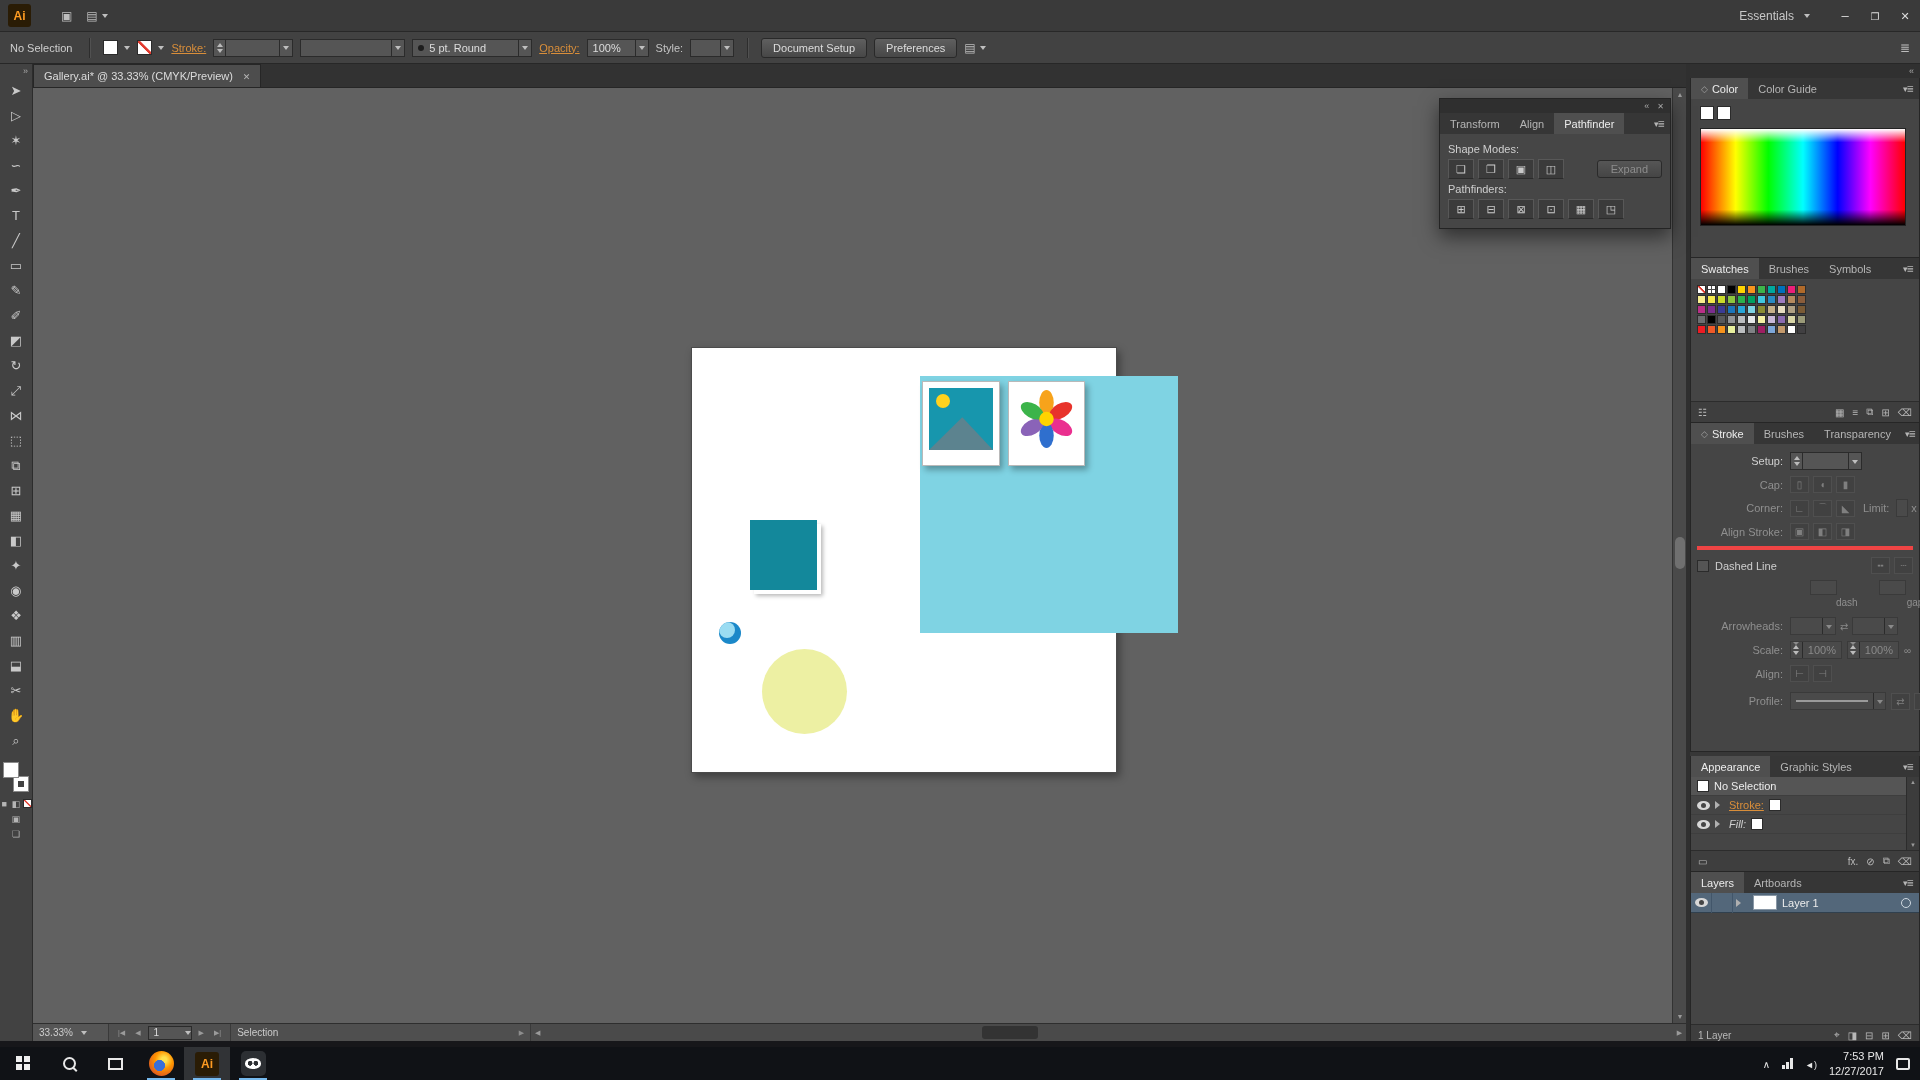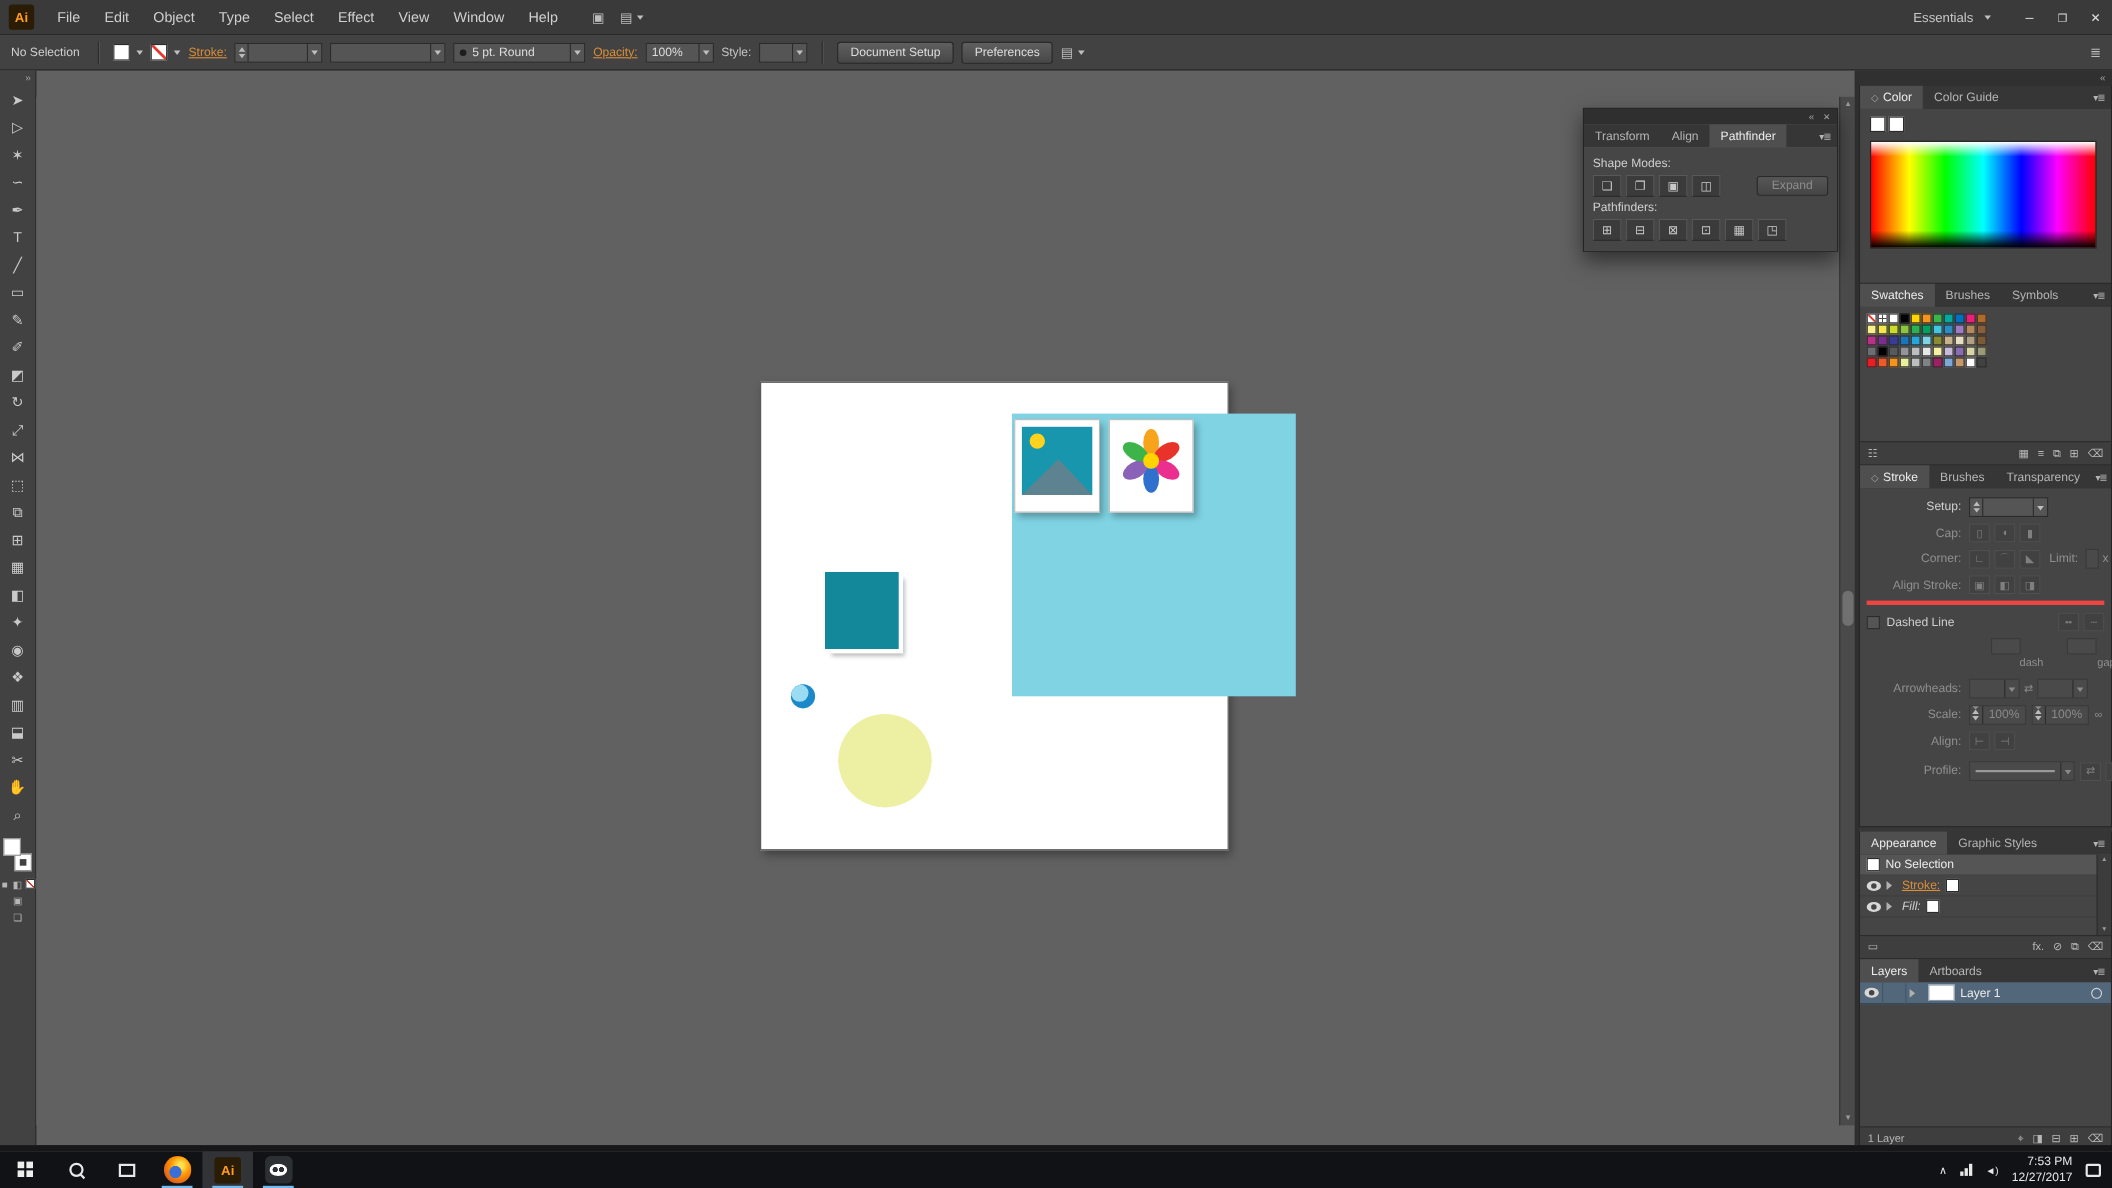--- a/index.html
+++ b/index.html
@@ -211,31 +211,20 @@
   .ac-ic { width:14px; height:12px; border:2px solid #e8e8e8; border-radius:2px; }
   .g { pointer-events:none; }
 </style>
 </head>
 <body>
 
 <div class="screen">
 
   <div class="menubar">
     <div class="app-badge">Ai</div>
-    <div class="menus">
-        <div class="menu-item">File</div>
-        <div class="menu-item">Edit</div>
-        <div class="menu-item">Object</div>
-        <div class="menu-item">Type</div>
-        <div class="menu-item">Select</div>
-        <div class="menu-item">Effect</div>
-        <div class="menu-item">View</div>
-        <div class="menu-item">Window</div>
-        <div class="menu-item">Help</div>
-      </div>
     <div class="mb-util">
       <span class="mb-icon ic-arrange"></span>
       <span class="mb-icon">
           <span class="mb-icon ic-layout"></span>
           <span class="car"></span>
         </span>
     </div>
     <div class="mb-spacer"></div>
     <div class="workspace">
       <span>Essentials</span>
@@ -305,20 +294,26 @@
     <button class="btn">Document Setup</button>
     <button class="btn">Preferences</button>
     <span class="mb-icon">
         <span class="mb-icon ic-align"></span>
         <span class="car"></span>
       </span>
     <div class="cb-spacer"></div>
     <span class="mb-icon ic-menu"></span>
   </div>
 
+  <div class="tabbar">
+    <div class="doc-tab">
+      <span>Gallery.ai* @ 33.33% (CMYK/Preview)</span>
+      <span class="tab-close"></span>
+    </div>
+  </div>
 
   <div class="toolbar">
     <div class="tb-collapse"></div>
     <div class="tools-col">
         <div class="tool">
           <span class="g">➤</span>
         </div>
         <div class="tool">
           <span class="g">▷</span>
         </div>
@@ -504,20 +499,44 @@
           <div class="sq-btn">
             <span class="g">▦</span>
           </div>
           <div class="sq-btn">
             <span class="g">◳</span>
           </div>
         </div>
     </div>
   </div>
 
+  <div class="statusbar">
+    <div class="sb-seg zoomseg">
+      <span>33.33%</span>
+      <span class="car"></span>
+    </div>
+    <div class="sb-seg">
+      <span class="nav-b first"></span>
+      <span class="nav-b prev"></span>
+      <div class="combo ab">
+        <span class="val fl">1</span>
+        <span class="car"></span>
+      </div>
+      <span class="nav-b next"></span>
+      <span class="nav-b last"></span>
+    </div>
+    <div class="sb-seg selwide">
+      <span>Selection</span>
+    </div>
+    <div class="hscroll">
+      <span class="hs-btn l"></span>
+      <div class="hs-thumb"></div>
+      <span class="hs-btn r"></span>
+    </div>
+  </div>
 
   <div class="dock-divider"></div>
   <div class="dock">
     <div class="dock-strip"></div>
 
     <div class="pgroup">
       <div class="ptabs">
         <div class="ptab active">
             <span class="diam">◇</span>
             <span>Color</span>

